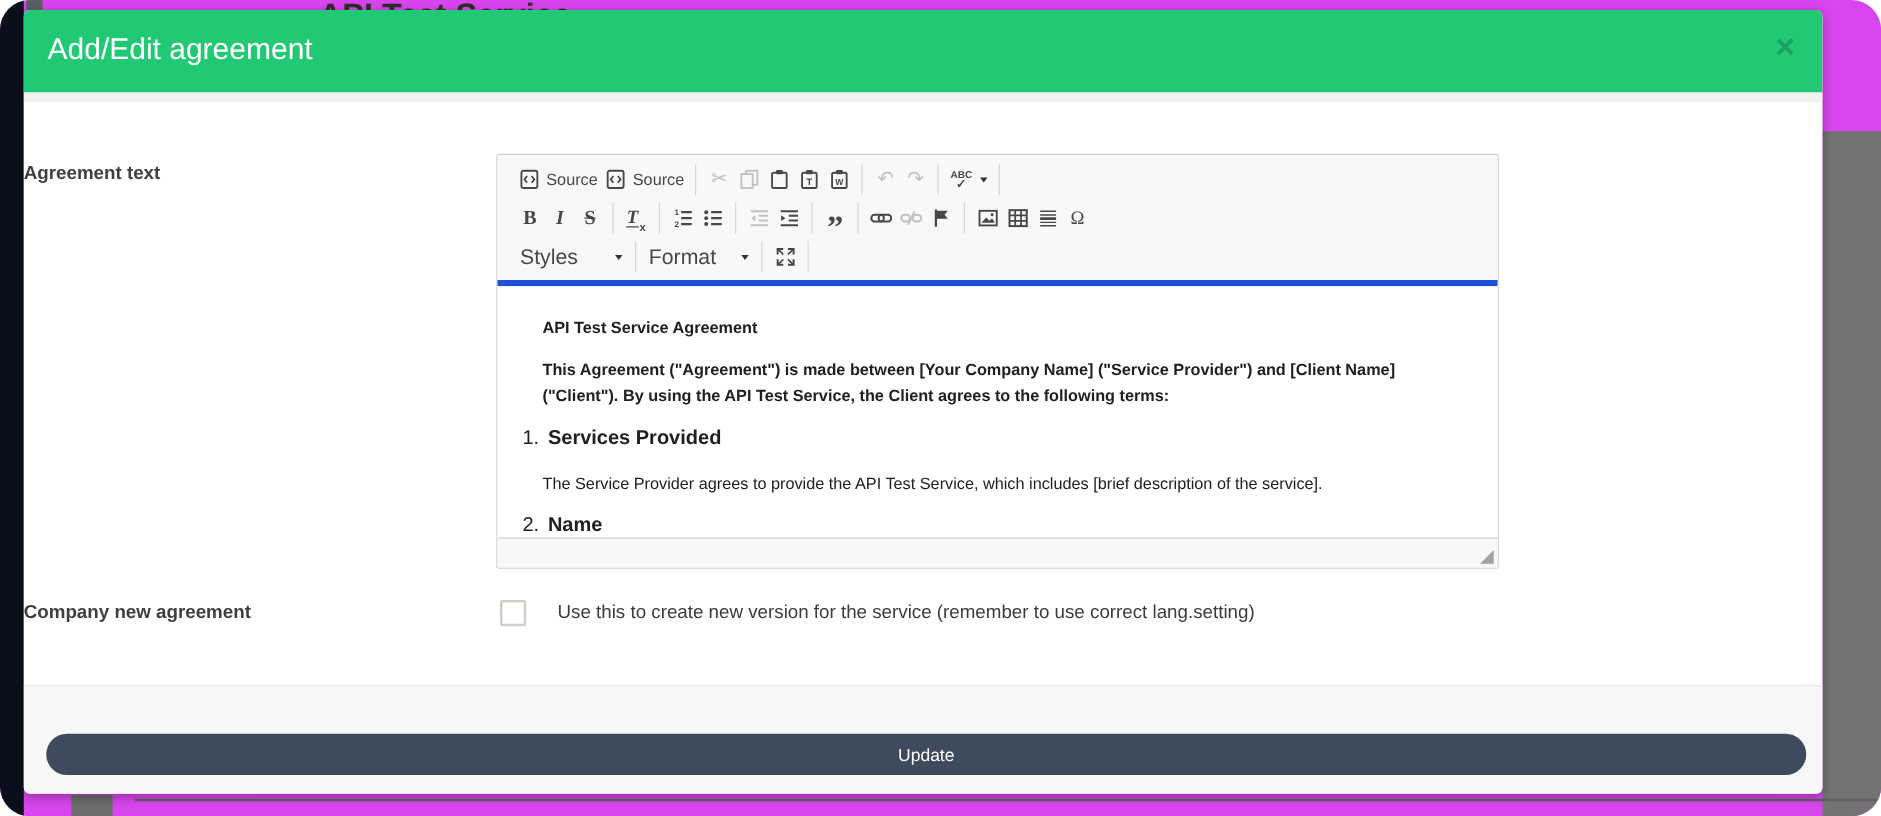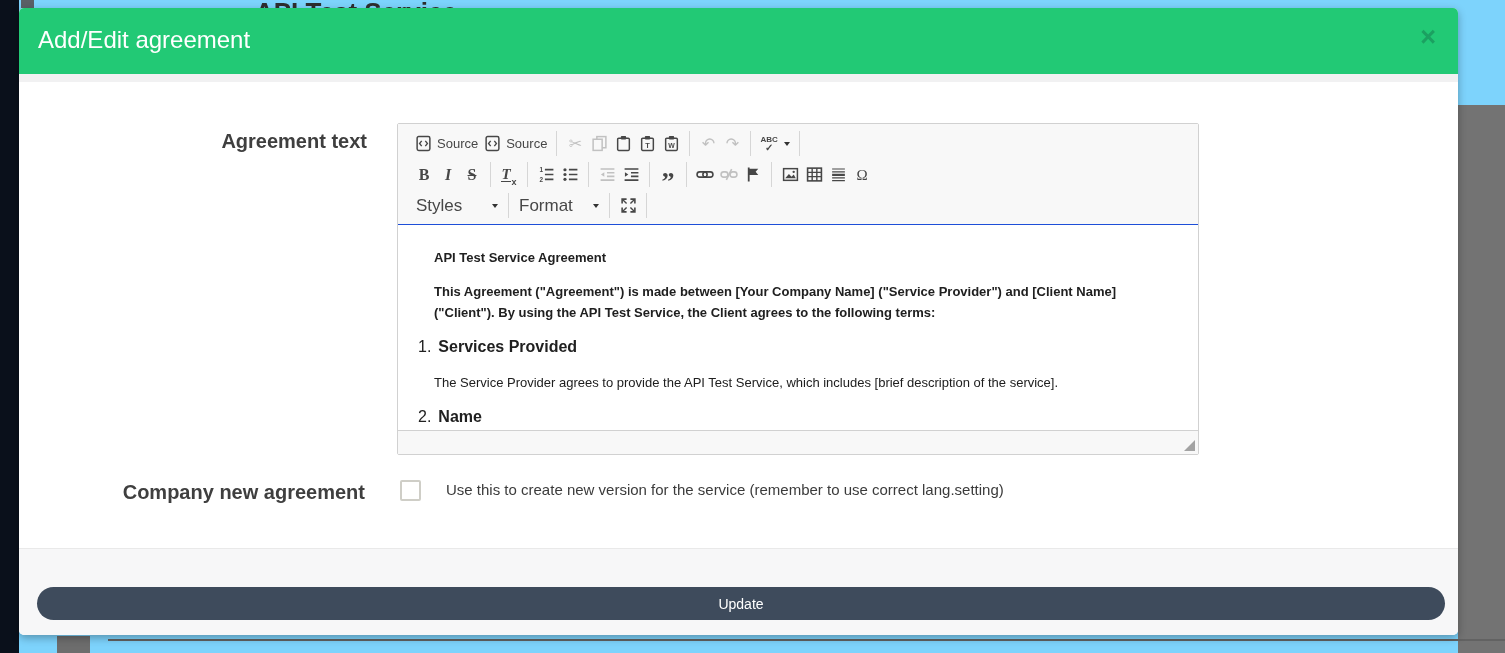--- a/index.html
+++ b/index.html
@@ -1,44 +1,44 @@
 <!DOCTYPE html>
 <html><head>
 <meta charset="utf-8">
 <style>
   * { margin:0; padding:0; box-sizing:border-box; }
   html,body { width:1505px; height:653px; font-family:"Liberation Sans", sans-serif; }
-  .screen { position:relative; width:1505px; height:653px; background:#7dd3fc; overflow:hidden; }
+  .screen { position:relative; width:1505px; height:653px; background:#d946ef; overflow:hidden;border-radius:24px; }
 
   
   .sidebar { position:absolute; left:0; top:0; width:19px; height:653px; background:#0a101b; }
   .sidebar-tab { position:absolute; left:21px; top:0; width:13px; height:8px; background:#5a5f66; }
   .bg-heading { position:absolute; left:255px; top:0; height:8px; overflow:hidden;
                 font-size:26px; font-weight:700; color:#2e2e2e; line-height:24px; white-space:nowrap; }
   .bg-right-dark { position:absolute; left:1458px; top:105px; width:47px; height:548px; background:#737373; }
   .bg-bottom-line { position:absolute; left:108px; top:639px; width:1397px; height:2px; background:#626262; }
   .bg-bottom-square { position:absolute; left:57px; top:636px; width:33px; height:17px; background:#6d6d6d; }
 
   
   .modal { position:absolute; left:19px; top:8px; width:1439px; height:627px; background:#fff;
            border-radius:5px; overflow:hidden; box-shadow:0 3px 9px rgba(0,0,0,.3); }
   .modal-header { position:absolute; left:0; top:0; width:100%; height:66px; background:#22c975; }
   .modal-title { position:absolute; left:19px; top:0; line-height:64px; font-size:24px; font-weight:400; color:#fff; }
   .close { position:absolute; right:22px; top:14px; font-size:27px; font-weight:700; color:#1ba161;
            cursor:pointer; line-height:30px; }
   .header-strip { position:absolute; left:0; top:66px; width:100%; height:8px; background:#f1f1f2; }
 
-  .lbl { position:absolute; font-size:20px; font-weight:700; color:#3f3f3f; text-align:right; }
+  .lbl { position:absolute; font-size:15px; font-weight:700; color:#3f3f3f; text-align:left; }
   .lbl-agreement { left:0; top:122px; width:348px; }
   .lbl-create { left:0; top:473px; width:346px; }
 
   
   .editor { position:absolute; left:378px; top:115px; width:802px; height:332px;
             border:1px solid #d1d1d1; border-radius:2px; display:flex; flex-direction:column; background:#fff; }
-  .toolbar { background:#f8f8f8; border-bottom:1px solid #1d4ed8; padding:4px 6px 3px; }
+  .toolbar { background:#f8f8f8; border-bottom:5px solid #1d4ed8; padding:4px 6px 3px; }
   .tb-row { height:31px; display:flex; align-items:center; padding:0 8px; }
   .tb-btn { display:inline-flex; align-items:center; justify-content:center; min-width:24px; height:26px;
             padding:0 3px; color:#474747; cursor:pointer; }
   .tb-btn.disabled { color:#c1c1c1; cursor:default; }
   .tb-btn svg { display:block; }
   .tb-label { font-size:13px; margin-left:5px; color:#474747; }
   .tb-sep { width:1px; height:25px; background:#d6d6d6; margin:0 6px; }
   .uni { font-size:16px; line-height:16px; }
   .ltr { font-family:"Liberation Serif", serif; font-size:16px; font-weight:700; line-height:18px; }
   .ltr.i { font-style:italic; }

